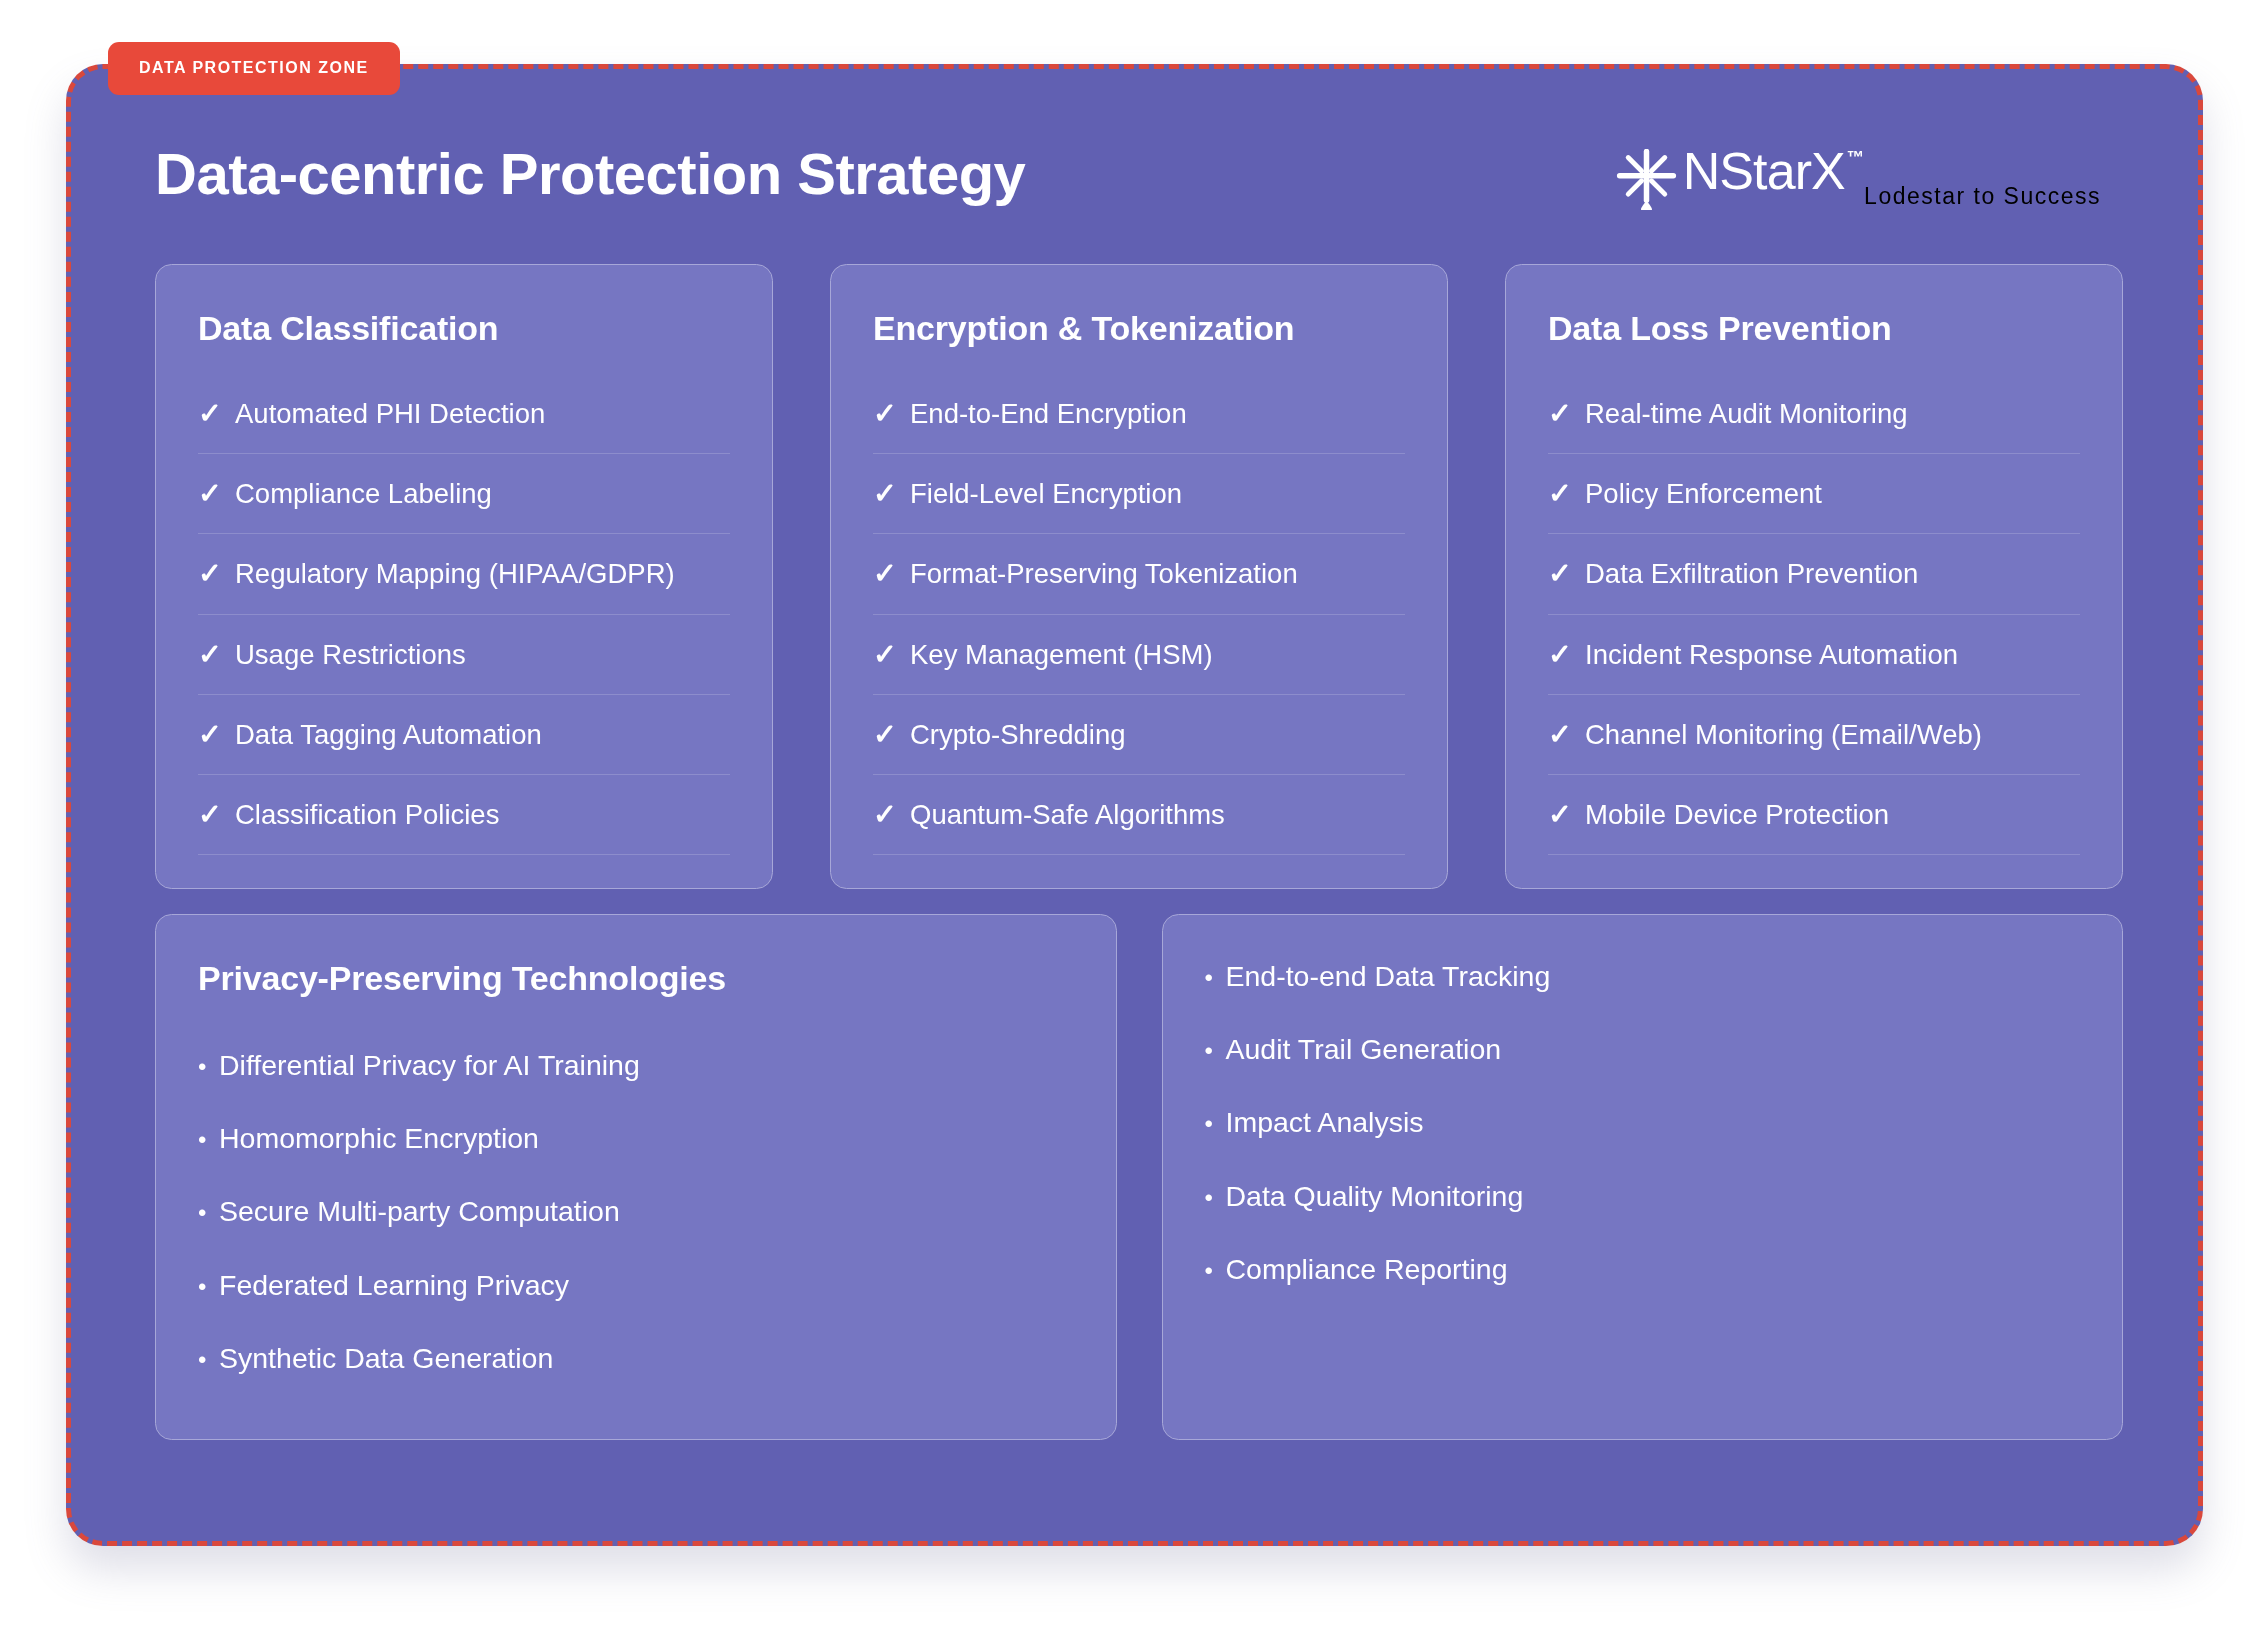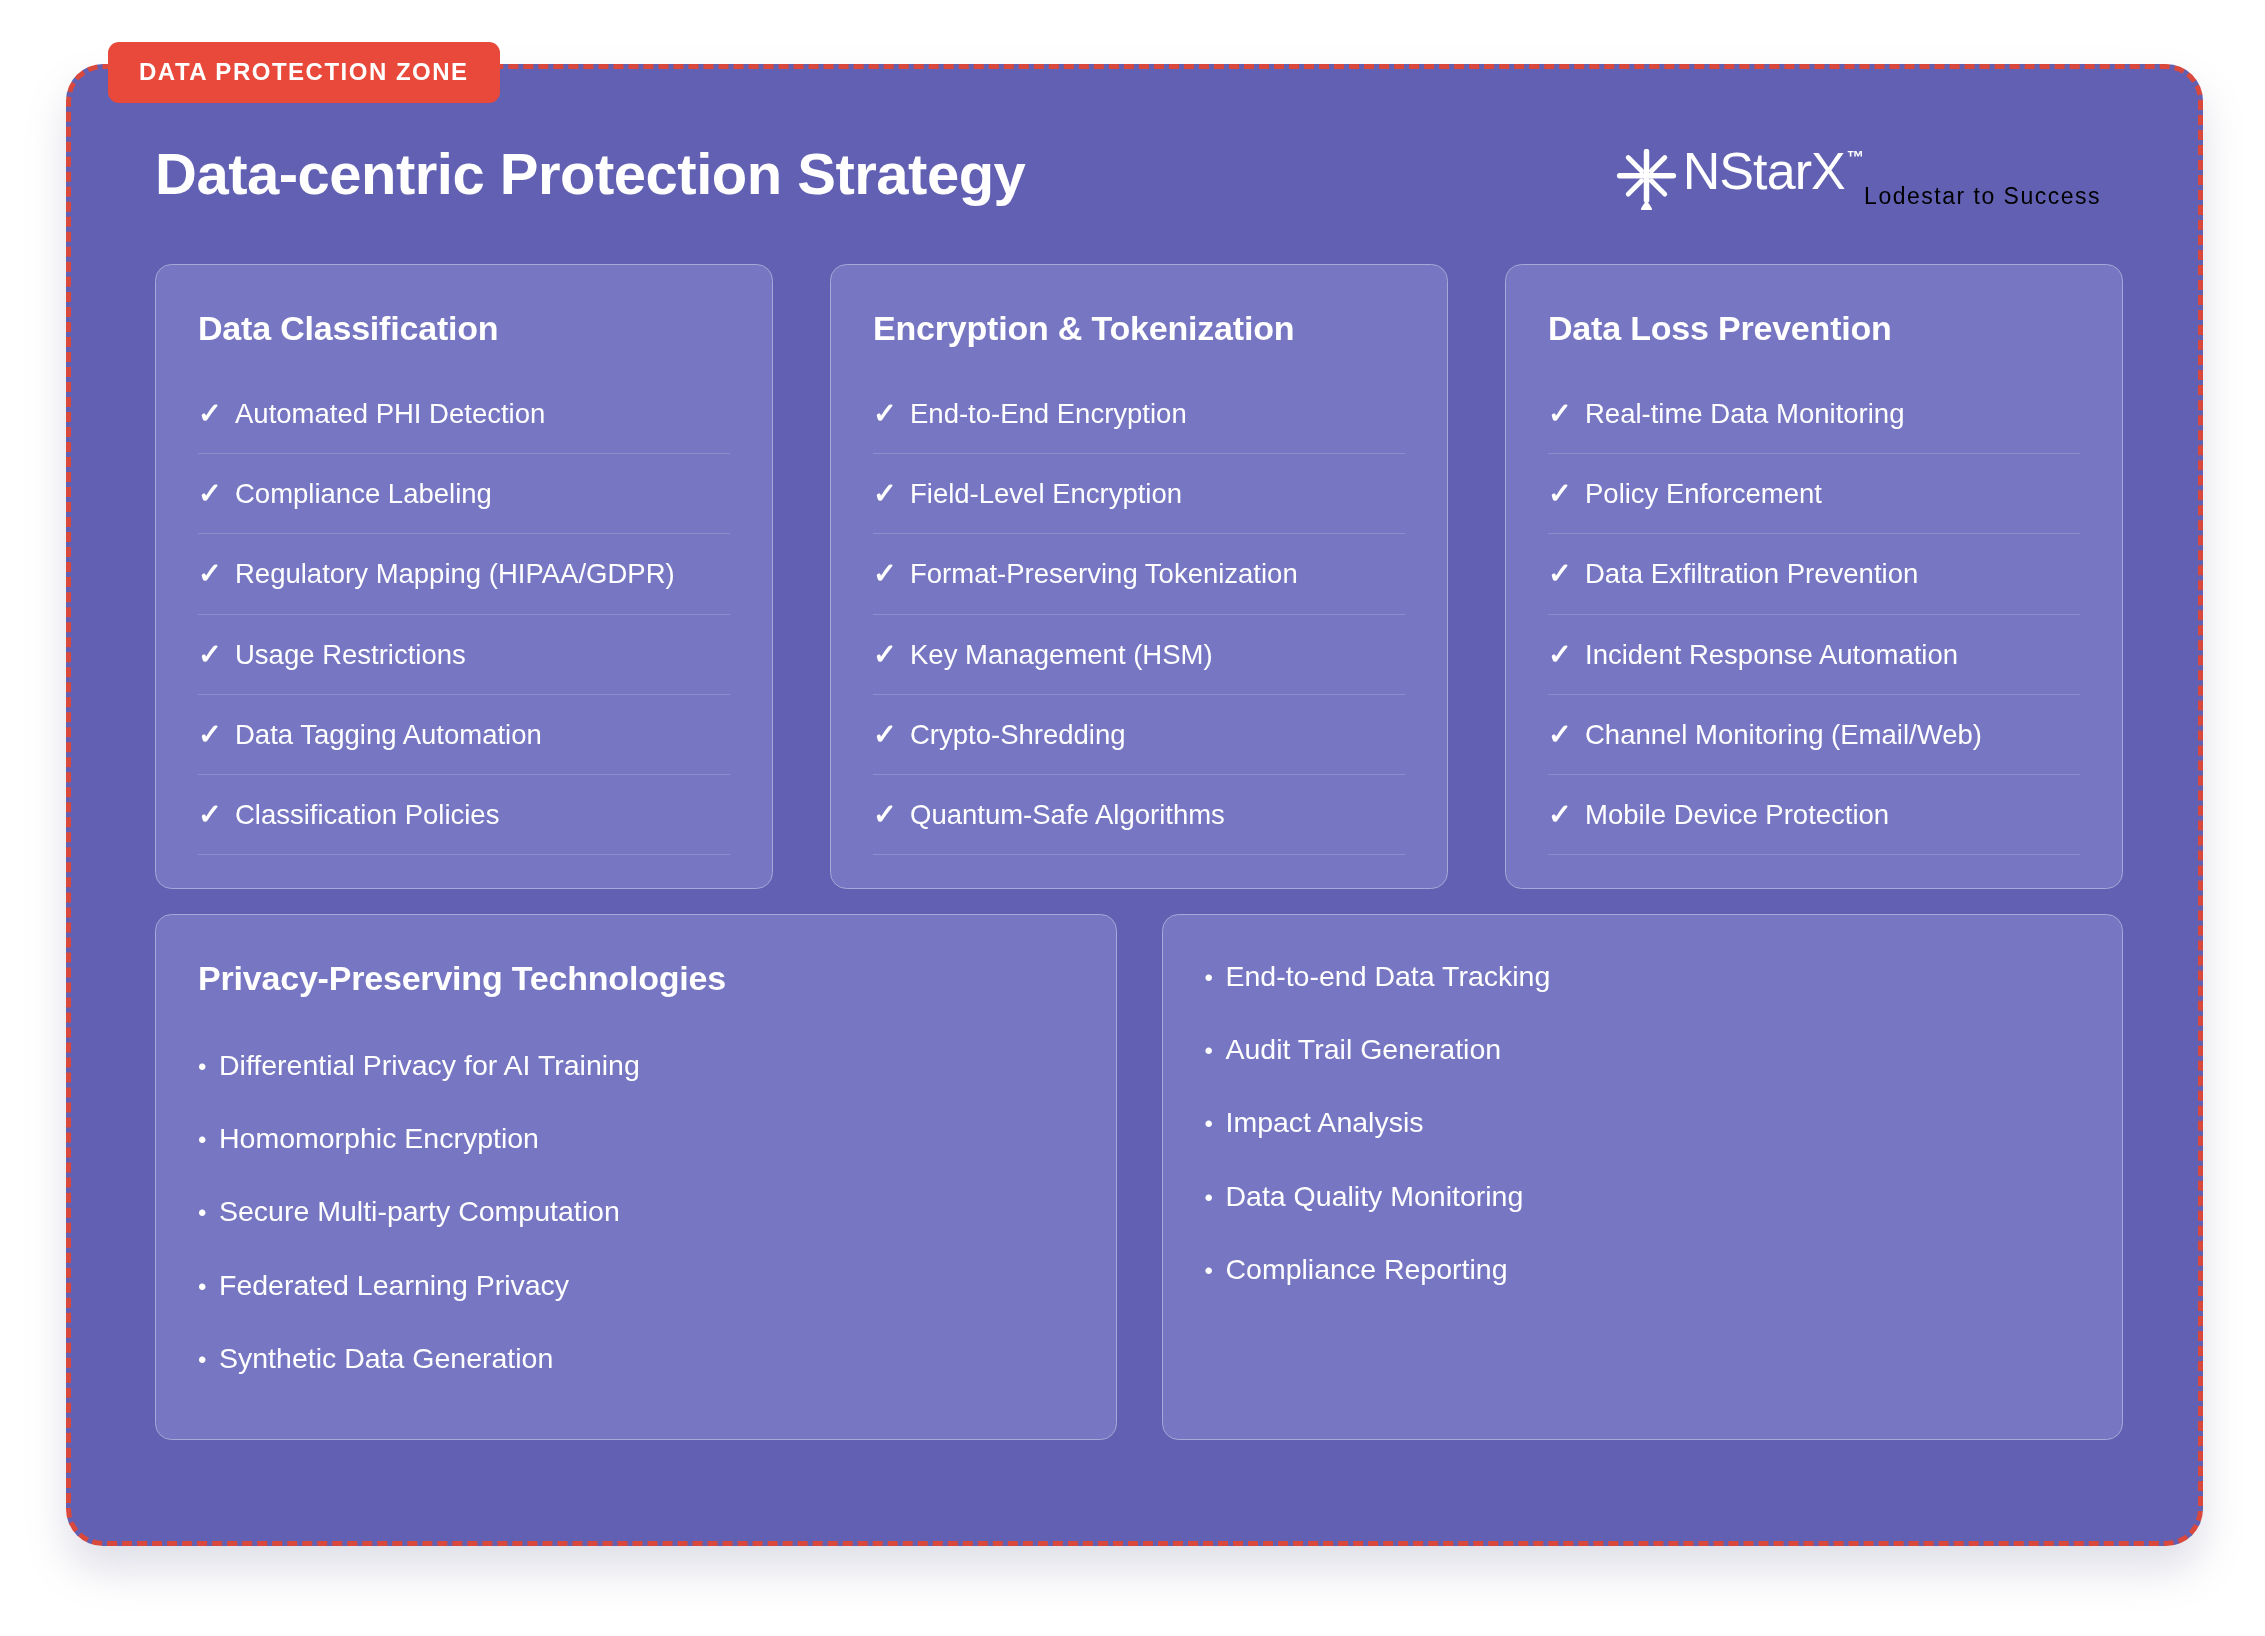--- a/index.html
+++ b/index.html
@@ -34,21 +34,21 @@
   }
 
   
   .zone-badge {
     position: absolute;
     left: 108px;
     top: 42px;
     z-index: 6;
     background: #e8493a;
     color: #ffffff;
-    font-size: 24px;
+    font-size: 16px;
     font-weight: bold;
     letter-spacing: 1.5px;
     padding: 18.4px 31px 19px 31px;
     border-radius: 11px;
     white-space: nowrap;
     line-height: 1;
   }
 
   
   .panel-header {
@@ -285,21 +285,21 @@
             <span>Quantum-Safe Algorithms</span>
           </li>
         </ul>
       </div>
 
       <div class="card tall">
         <div class="card-title">Data Loss Prevention</div>
         <ul class="feature-list">
           <li class="feature-item">
             <span class="check-icon">✓</span>
-            <span>Real-time Data Monitoring</span>
+            <span>Real-time Audit Monitoring</span>
           </li>
           <li class="feature-item">
             <span class="check-icon">✓</span>
             <span>Policy Enforcement</span>
           </li>
           <li class="feature-item">
             <span class="check-icon">✓</span>
             <span>Data Exfiltration Prevention</span>
           </li>
           <li class="feature-item">

